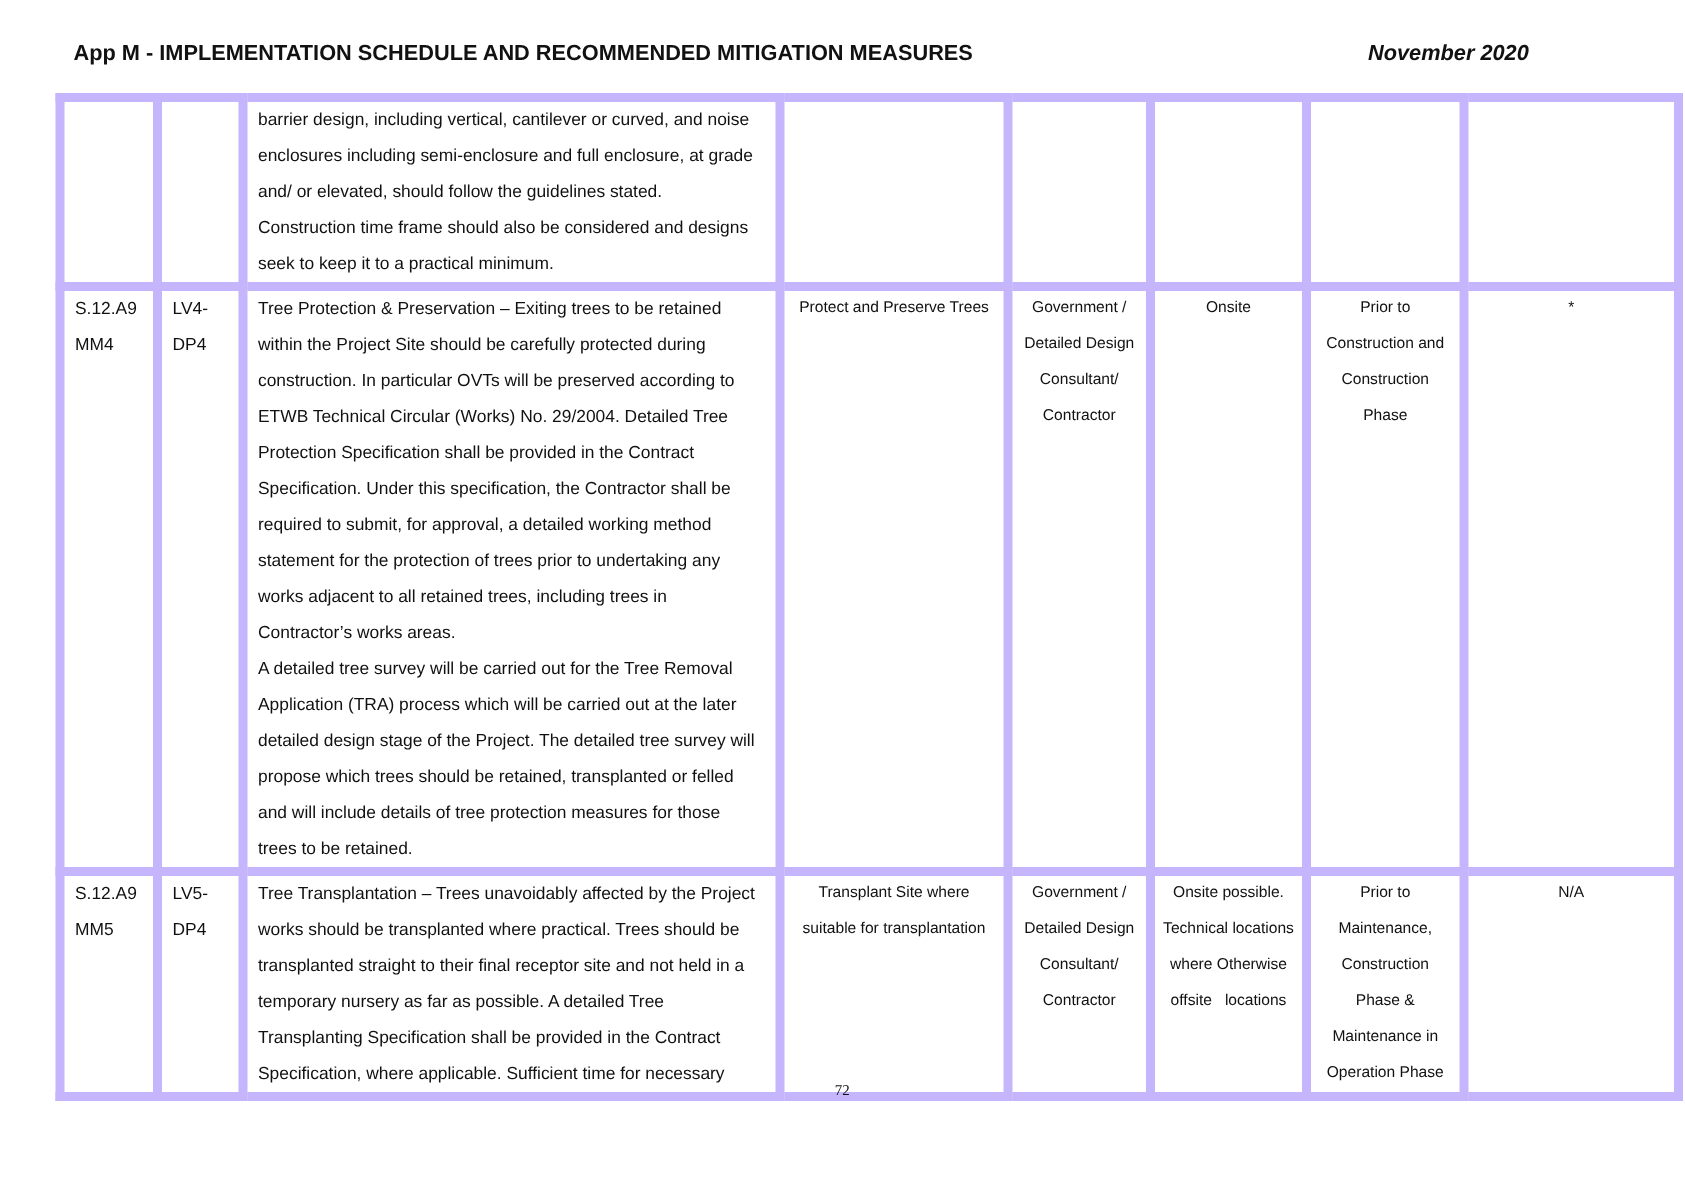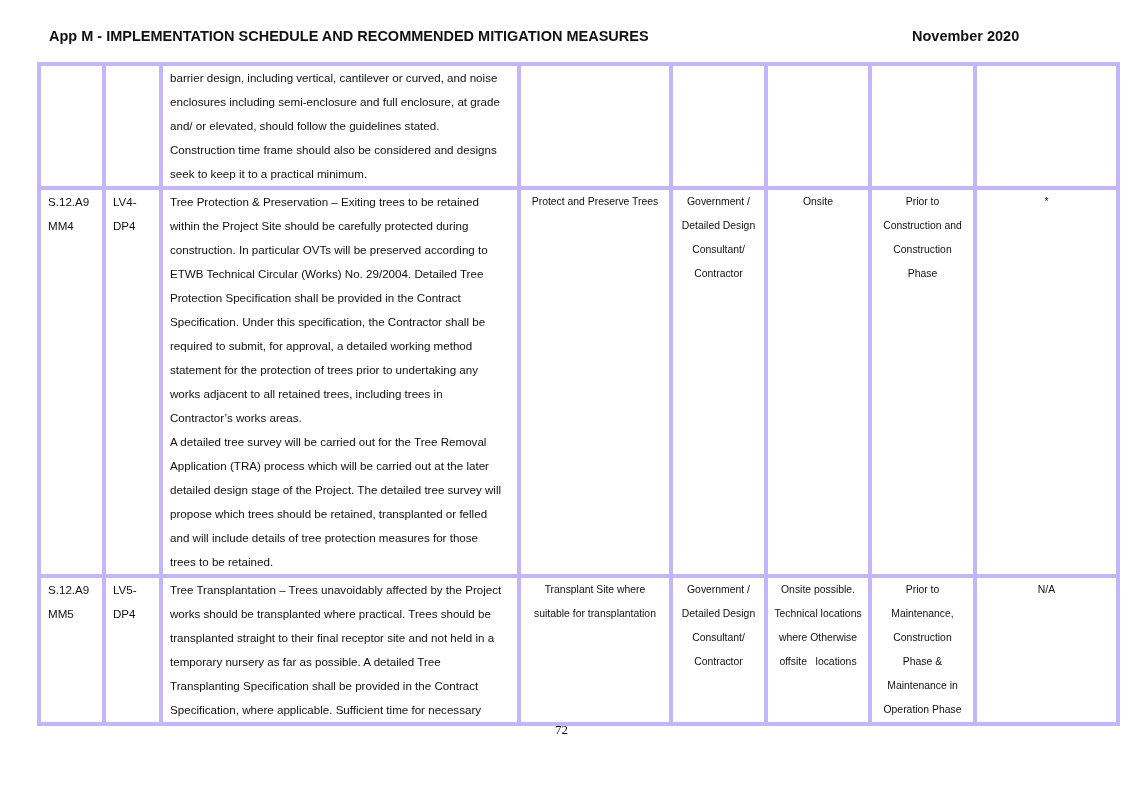--- a/index.html
+++ b/index.html
@@ -1,29 +1,29 @@
 <!DOCTYPE html>
 <html><head>
   <meta charset="utf-8">
   <style>
     html, body { margin: 0; padding: 0; background: #ffffff; }
     body { width: 1123px; height: 794px; position: relative; overflow: hidden; font-family: "Liberation Sans", sans-serif; color: #111; }
     .hdr-title { position: absolute; left: 49px; top: 28px; font-size: 14.5px; font-weight: bold; letter-spacing: 0; }
-    .hdr-date { position: absolute; left: 912px; top: 28px; font-size: 14.5px; font-weight: bold; }
+    .hdr-date { position: absolute; left: 912px; top: 28px; font-size: 14.5px; font-weight: bold; font-style: italic; }
     table.sched { position: absolute; left: 37px; top: 62px; border-collapse: collapse; table-layout: fixed; width: 1079px; }
-    table.sched td { border: 4px solid #c4b5fd; vertical-align: top; padding: 0; font-size: 11.6px; line-height: 24px; }
+    table.sched td { border: 6px solid #c4b5fd; vertical-align: top; padding: 0; font-size: 11.6px; line-height: 24px; }
     td.c-ref, td.c-ref2 { padding-left: 7px !important; }
     td.c-desc { padding-left: 7px !important; padding-right: 4px !important; }
     td.small { font-size: 10.4px !important; text-align: center; margin-top: 33px; }
     .line { display: block; white-space: nowrap; }
     .line.pre { white-space: pre; }
     tr.r0 td { height: 120px; }
     tr.r1 td { height: 384px; }
     tr.r2 td { height: 143px; }
-    .page-num { position: absolute; left: 0; width: 1123px; top: 722px; text-align: center; font-family: "Liberation Serif", serif; font-size: 13px; }
+    .page-num { position: absolute; left: 0; width: 1123px; top: 722px; text-align: center; font-family: "Liberation Serif", serif; font-size: 10px; }
   </style>
 </head>
 <body>
 
 <div class="hdr-title">App M - IMPLEMENTATION SCHEDULE AND RECOMMENDED MITIGATION MEASURES</div>
 <div class="hdr-date">November 2020</div>
 
 <table class="sched">
   <colgroup>
     <col style="width:65px">

